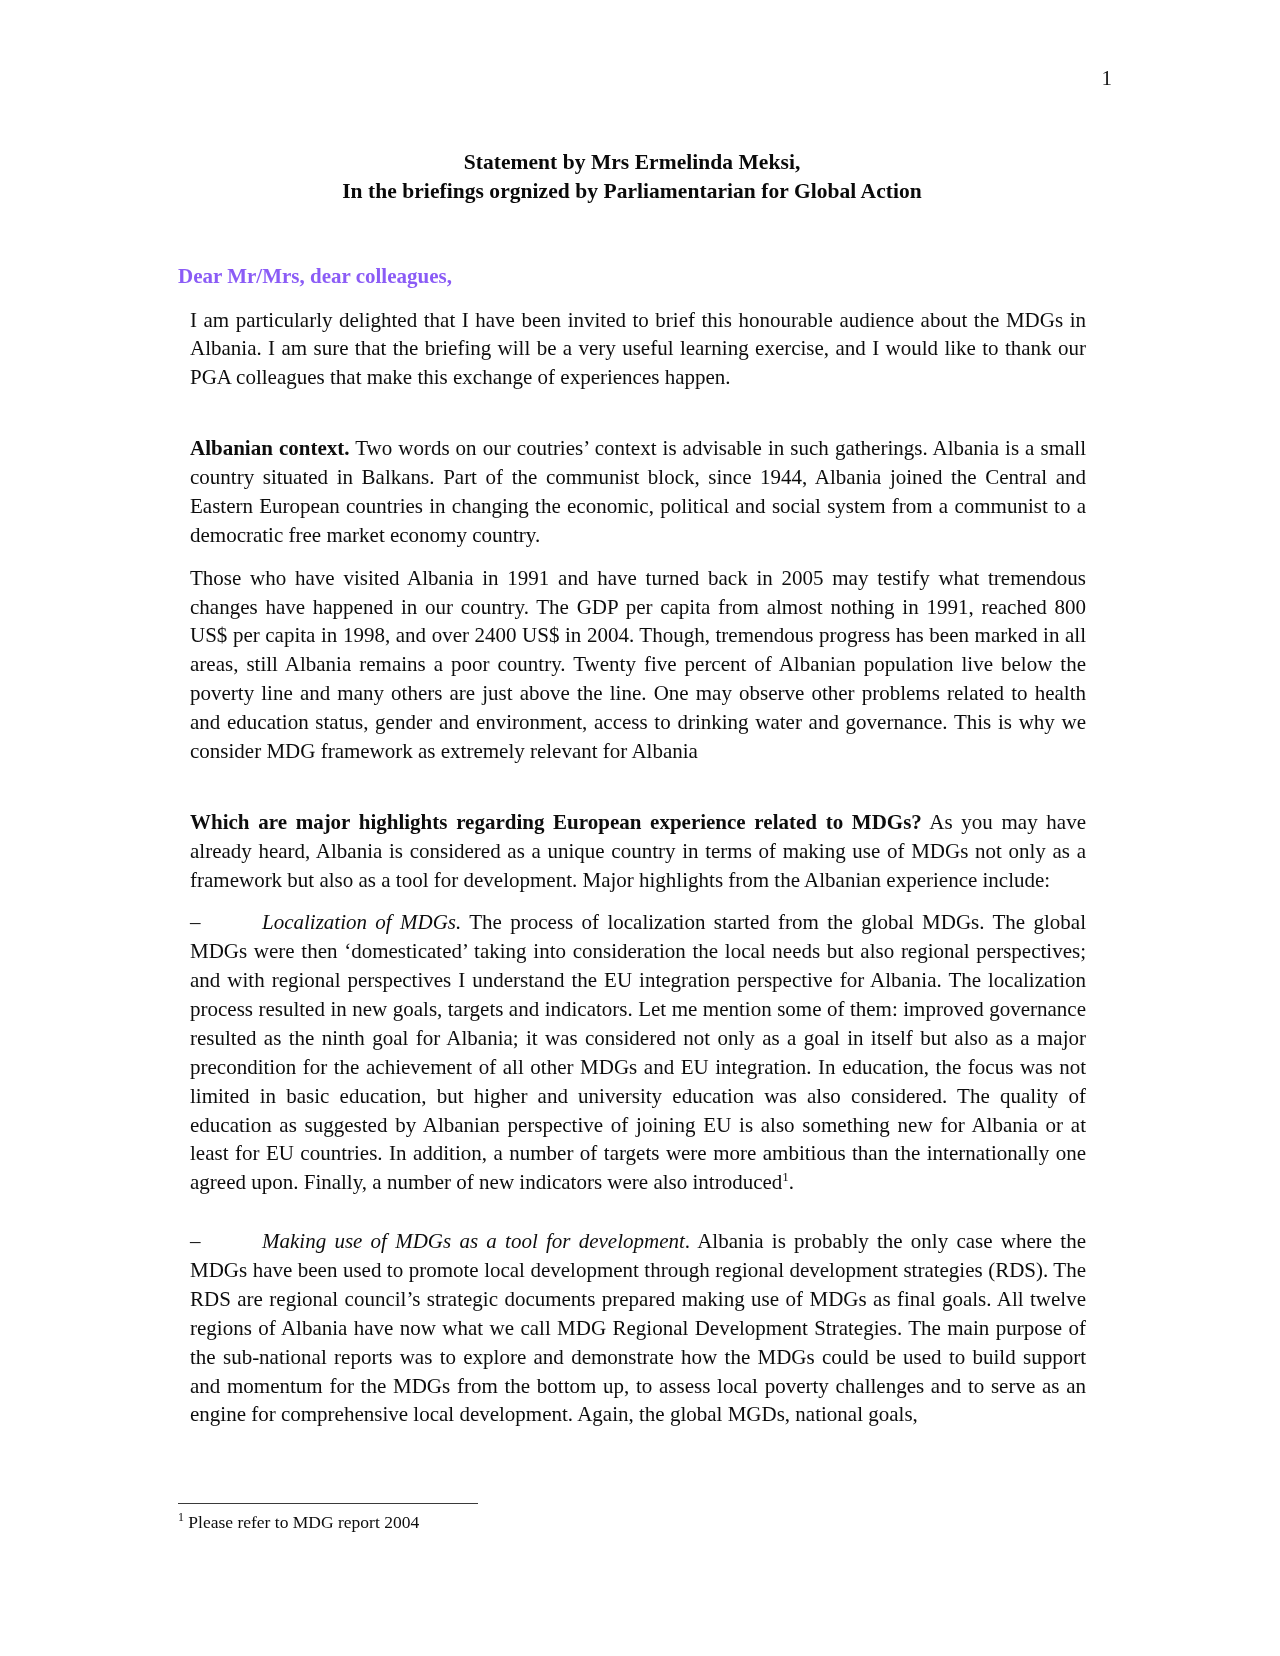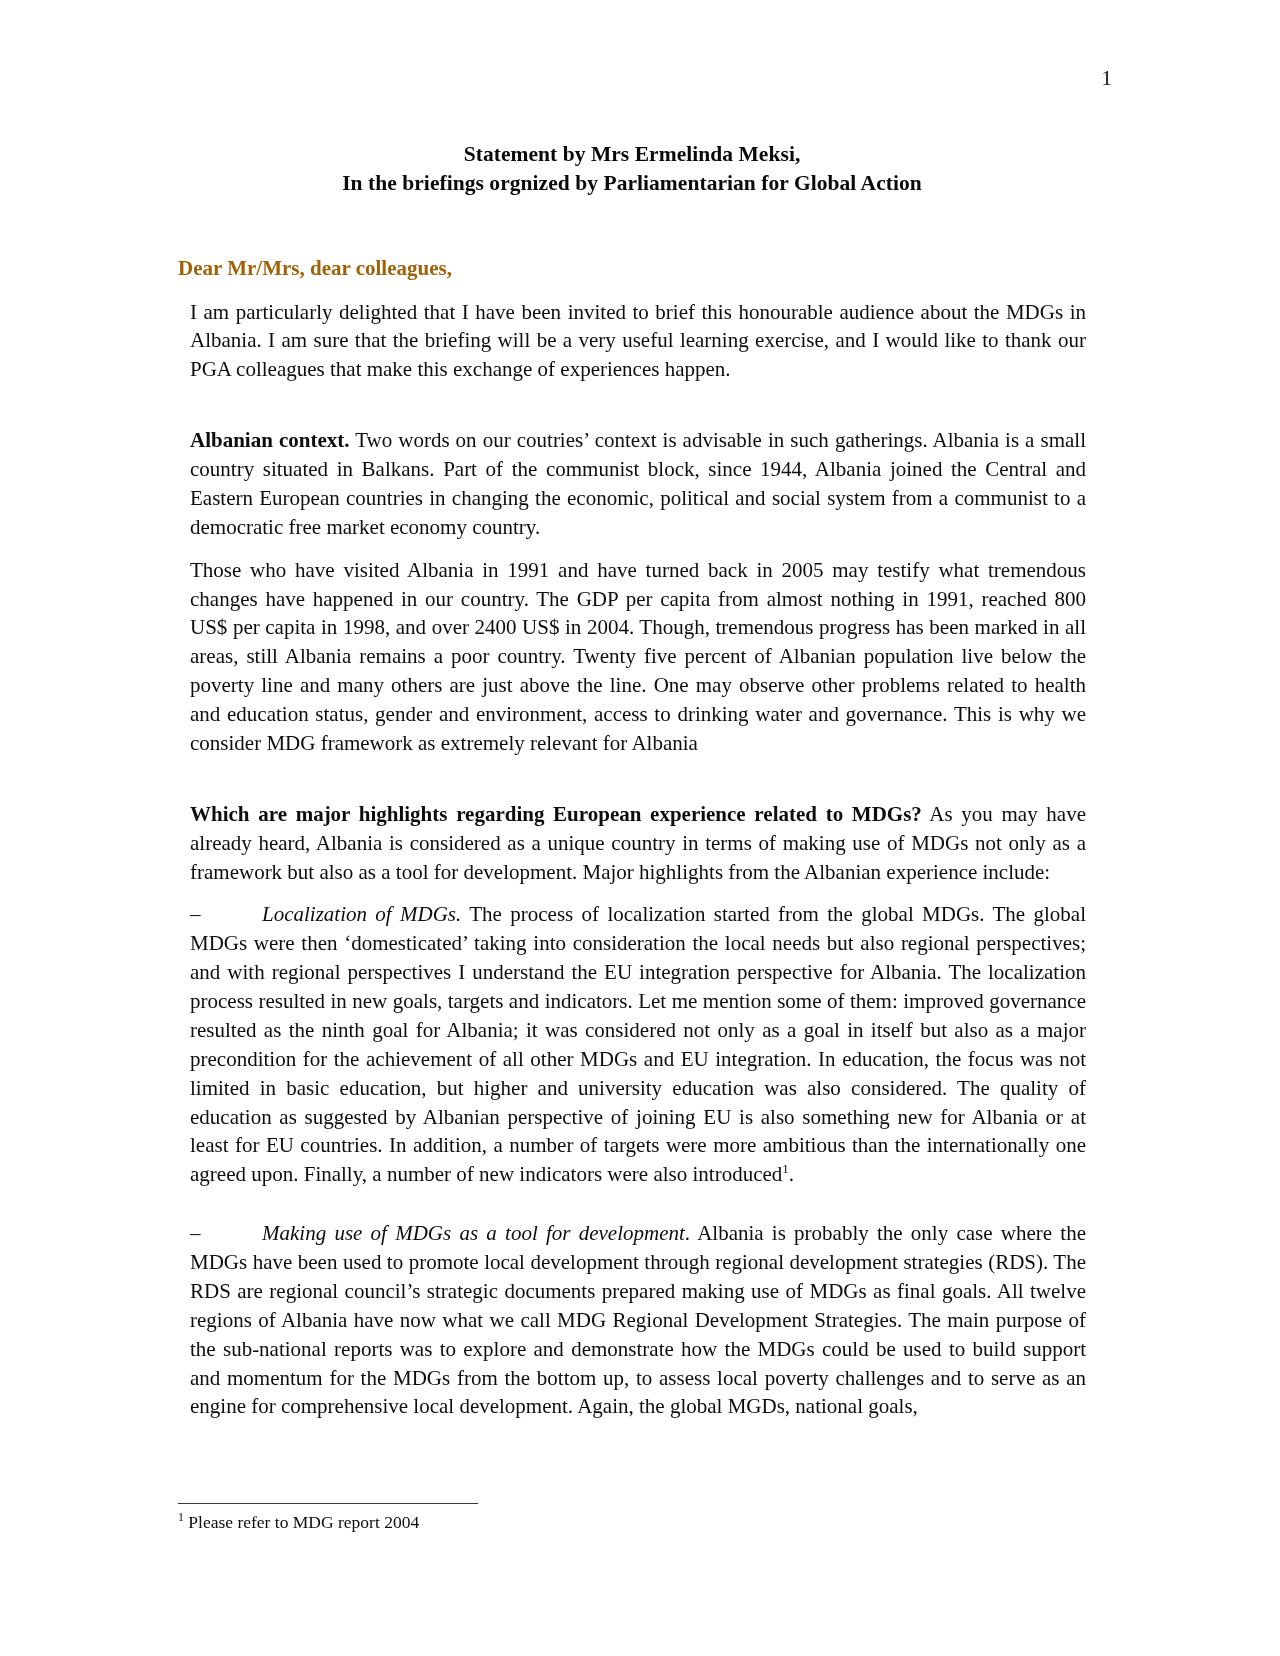--- a/index.html
+++ b/index.html
@@ -24,21 +24,21 @@
     position: absolute;
     top: 68px;
     right: 168px;
     font-size: 21px;
     line-height: 1;
     color: #111;
   }
   .content {
     position: absolute;
     left: 178px;
-    top: 140px;
+    top: 148px;
     width: 908px;
   }
   .title-block {
     text-align: center;
     font-weight: bold;
     font-size: 21.5px;
     line-height: 1.33;
     letter-spacing: 0.05px;
     margin: 0 0 0 0;
     color: #0a0a0a;
@@ -50,21 +50,21 @@
   sup {
     font-size: 0.62em;
     vertical-align: super;
     line-height: 0;
   }
   .salutation {
     font-weight: bold;
     font-size: 21px;
     margin-top: 57px;
     line-height: 1.4;
-    color: #a16207;
+    color: #8b5cf6;
   }
   p.body {
     font-size: 21px;
     line-height: 1.375;
     text-align: justify;
     margin: 14px 0 0 12px;
     color: #0d0d0d;
     hyphens: none;
   }
   p.gap-large {

